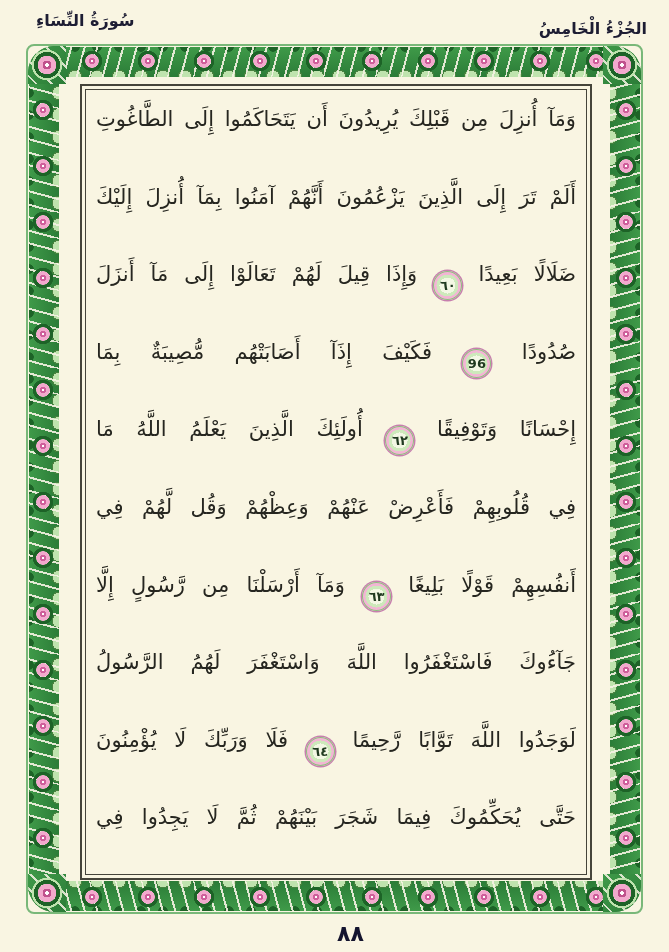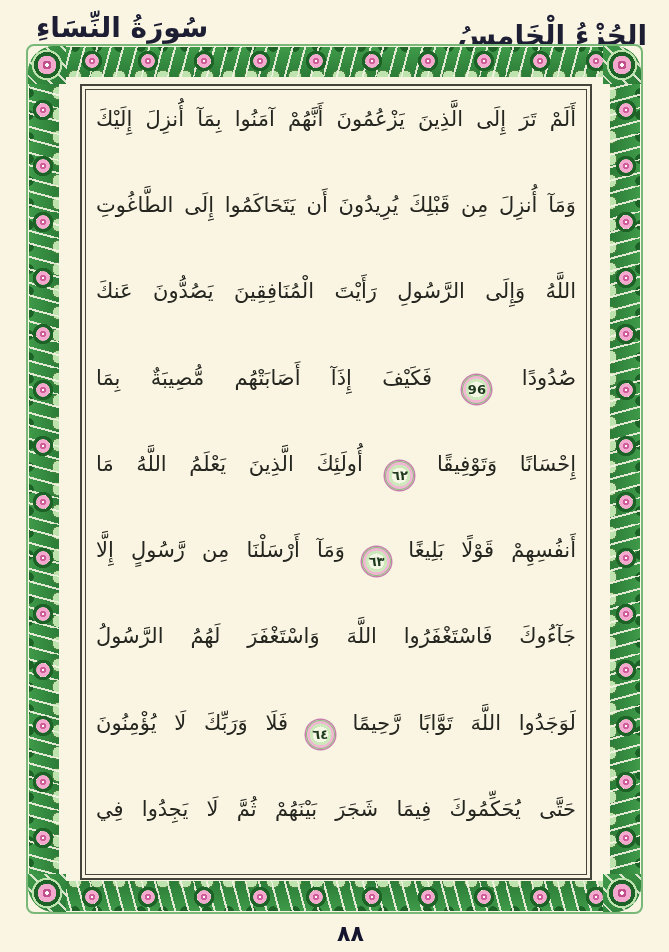--- a/index.html
+++ b/index.html
@@ -4,21 +4,21 @@
 <style>
   html,body{margin:0;padding:0;}
   body{
     width:669px;height:952px;position:relative;overflow:hidden;
     background:#f9f5e2;
     font-family:"DejaVu Sans",sans-serif;
   }
   .page{position:absolute;inset:0;}
 
   
-  .hdr{position:absolute;font-size:28px;font-weight:bold;color:#1d1d33;letter-spacing:0;}
+  .hdr{position:absolute;font-size:16px;font-weight:bold;color:#1d1d33;letter-spacing:0;}
   .hdr.right{top:7px;right:22px;margin-top:12px;}
   .hdr.left{top:11px;left:36px;}
 
   
   .ornate-frame{
     position:absolute;left:26px;right:26px;top:44px;bottom:38px;
     border:2px solid #79b879;border-radius:8px;background:#f9f5e2;
   }
   .band{position:absolute;background-color:#2e8437;}
   .band.h{left:36px;right:36px;height:30px;
@@ -117,25 +117,26 @@
     <div class="corner bl">
         <div class="bloom"></div>
       </div>
     <div class="corner br">
         <div class="bloom"></div>
       </div>
 
     <div class="text-panel">
       <div class="inner-rule">
         <div class="lines">
+            <div class="qline"><span class="qtext">وَمَآ أُنزِلَ مِن قَبْلِكَ يُرِيدُونَ أَن يَتَحَاكَمُوا إِلَى الطَّاغُوتِ</span></div>
             <div class="qline"><span class="qtext">أَلَمْ تَرَ إِلَى الَّذِينَ يَزْعُمُونَ أَنَّهُمْ آمَنُوا بِمَآ أُنزِلَ إِلَيْكَ</span></div>
-            <div class="qline"><span class="qtext">وَمَآ أُنزِلَ مِن قَبْلِكَ يُرِيدُونَ أَن يَتَحَاكَمُوا إِلَى الطَّاغُوتِ</span></div>
-            <div class="qline"><span class="qtext">اللَّهُ وَإِلَى الرَّسُولِ رَأَيْتَ الْمُنَافِقِينَ يَصُدُّونَ عَنكَ</span></div>
+            <div class="qline"><span class="qtext">ضَلَالًا بَعِيدًا</span> <span class="verse-medallion">٦٠</span> <span class="qtext">وَإِذَا قِيلَ لَهُمْ تَعَالَوْا إِلَى مَآ أَنزَلَ</span></div>
             <div class="qline"><span class="qtext">صُدُودًا</span> <span class="verse-medallion">96</span> <span class="qtext">فَكَيْفَ إِذَآ أَصَابَتْهُم مُّصِيبَةٌ بِمَا</span></div>
             <div class="qline"><span class="qtext">إِحْسَانًا وَتَوْفِيقًا</span> <span class="verse-medallion">٦٢</span> <span class="qtext">أُولَئِكَ الَّذِينَ يَعْلَمُ اللَّهُ مَا</span></div>
+            <div class="qline"><span class="qtext">فِي قُلُوبِهِمْ فَأَعْرِضْ عَنْهُمْ وَعِظْهُمْ وَقُل لَّهُمْ فِي</span></div>
             <div class="qline"><span class="qtext">أَنفُسِهِمْ قَوْلًا بَلِيغًا</span> <span class="verse-medallion">٦٣</span> <span class="qtext">وَمَآ أَرْسَلْنَا مِن رَّسُولٍ إِلَّا</span></div>
             <div class="qline"><span class="qtext">جَآءُوكَ فَاسْتَغْفَرُوا اللَّهَ وَاسْتَغْفَرَ لَهُمُ الرَّسُولُ</span></div>
             <div class="qline"><span class="qtext">لَوَجَدُوا اللَّهَ تَوَّابًا رَّحِيمًا</span> <span class="verse-medallion">٦٤</span> <span class="qtext">فَلَا وَرَبِّكَ لَا يُؤْمِنُونَ</span></div>
             <div class="qline"><span class="qtext">حَتَّى يُحَكِّمُوكَ فِيمَا شَجَرَ بَيْنَهُمْ ثُمَّ لَا يَجِدُوا فِي</span></div>
           </div>
       </div>
     </div>
   </div>
 
   <div class="page-number">٨٨</div>

